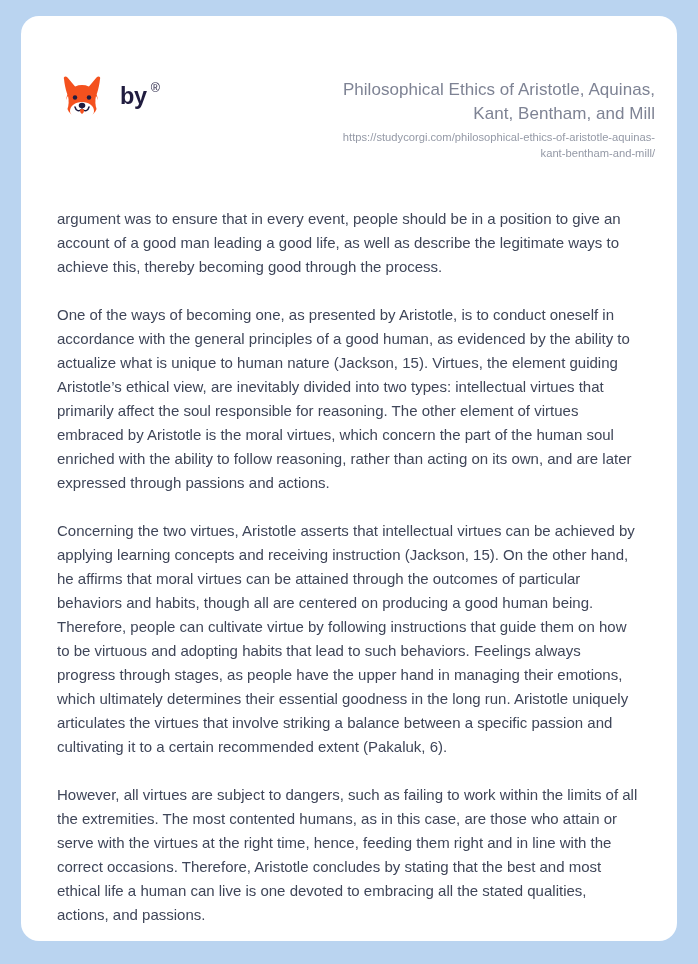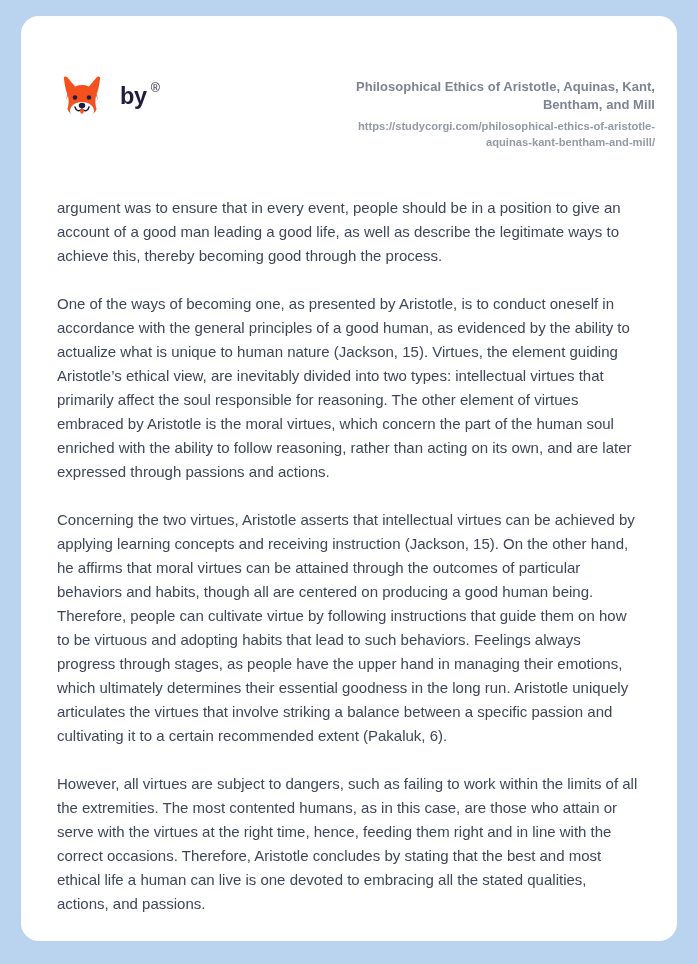--- a/index.html
+++ b/index.html
@@ -62,30 +62,30 @@
     top: -3px;
     left: 4px;
   }
   .header-meta {
     text-align: right;
     max-width: 320px;
     padding-top: 14px;
   }
   .doc-title {
     color: #7e8394;
-    font-size: 13px;
-    font-weight: bold;
+    font-size: 17px;
+    font-weight: normal;
     line-height: 1.42;
     letter-spacing: 0.05px;
     margin: 0;
   }
   .doc-url {
     color: #9499a6;
     font-size: 11.2px;
-    font-weight: bold;
+    font-weight: normal;
     line-height: 1.42;
     margin: 4px 0 0 0;
     word-break: break-word;
   }
   
   .doc-body {
     padding: 0 36px;
     margin-top: 45px;
   }
   .doc-paragraph {

